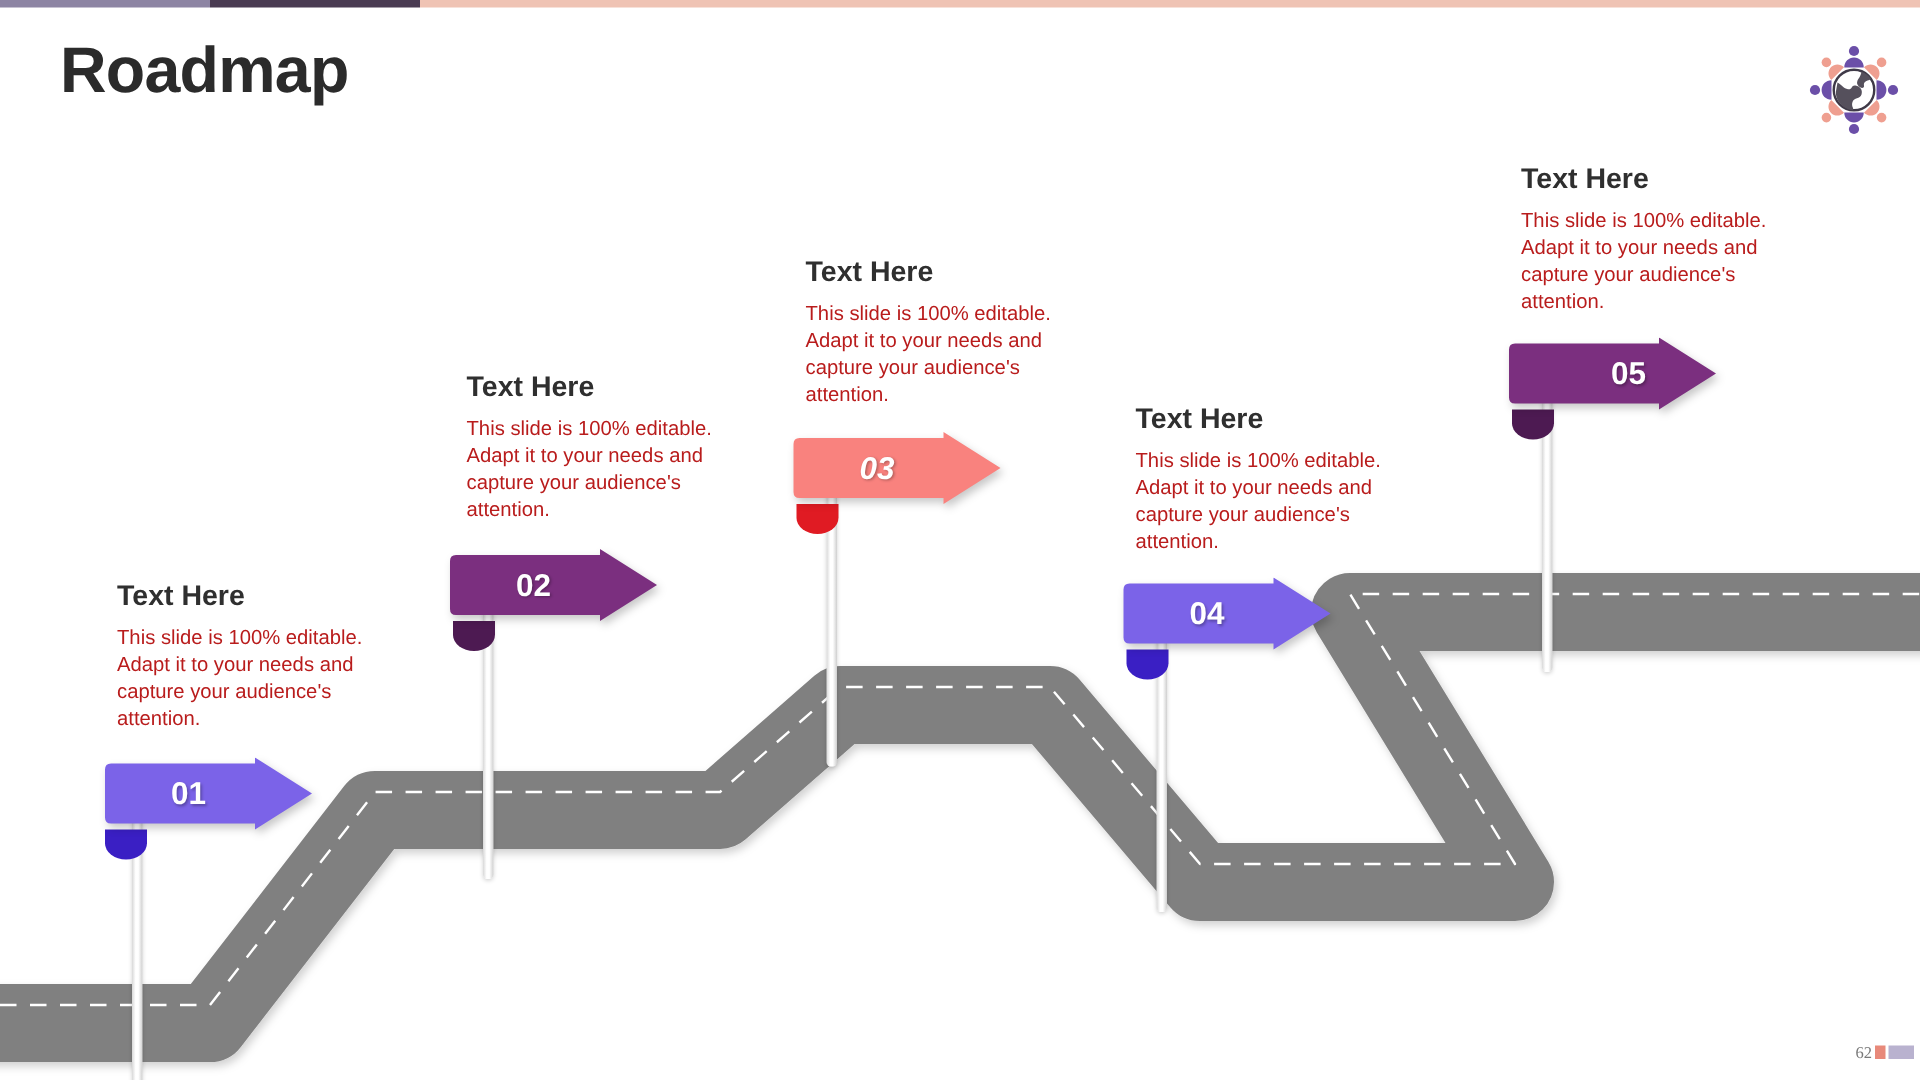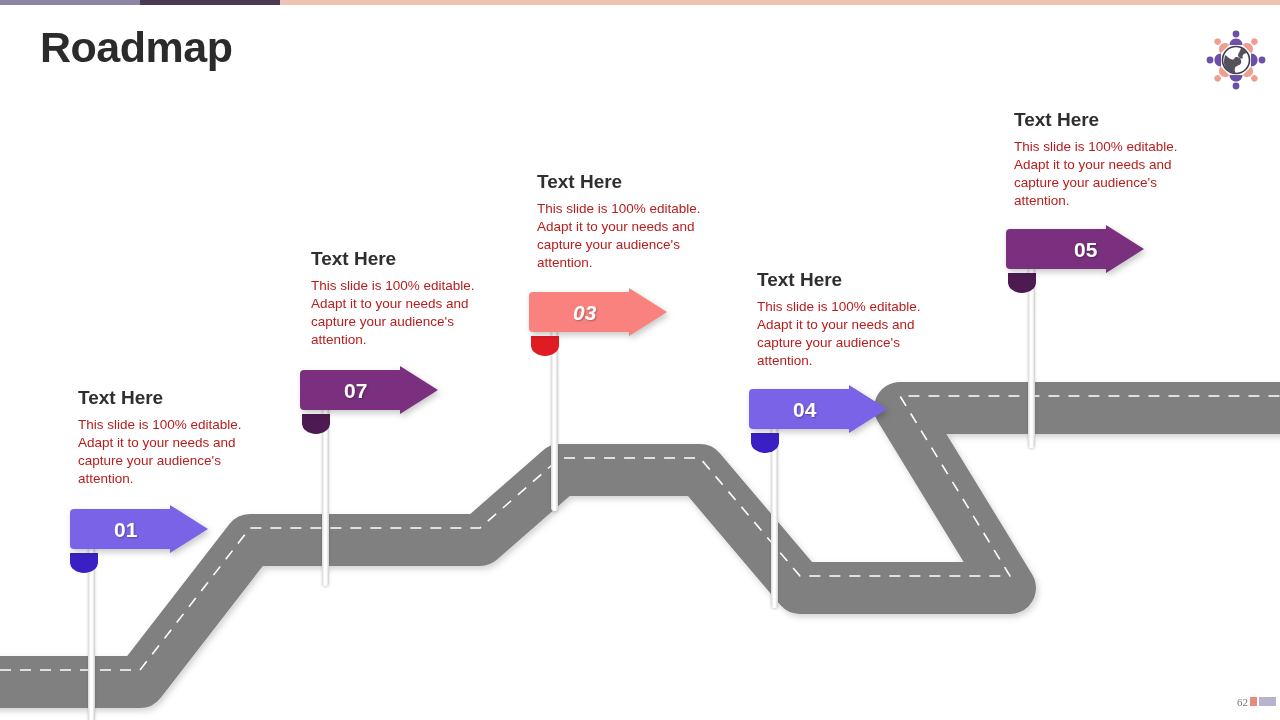--- a/index.html
+++ b/index.html
@@ -221,21 +221,21 @@
   <div class="txtblock" style="left:311px; top:249px;">
     <div class="head">Text Here</div>
     <div class="body">This slide is 100% editable. Adapt it to your needs and capture your audience's attention.</div>
   </div>
   <div class="marker" style="left:296px; top:366px;">
     <div class="pole" style="left:26px; top:40px; height:180px;"></div>
     <div class="fold" style="left:6px; top:48px; background:#4d1a52;"></div>
     <svg class="flag" width="146" height="60" viewBox="0 0 146 60">
       <path d="M4 8 Q4 4 8 4 L104 4 L104 0 L142 24 L104 48 L104 44 L8 44 Q4 44 4 40 Z" fill="#7b2f7f"></path>
     </svg>
-    <div class="flag-num" style="left:48px; top:13px;">07</div>
+    <div class="flag-num" style="left:48px; top:13px;">02</div>
   </div>
 
   <div class="txtblock" style="left:537px; top:172px;">
     <div class="head">Text Here</div>
     <div class="body">This slide is 100% editable. Adapt it to your needs and capture your audience's attention.</div>
   </div>
   <div class="marker" style="left:525px; top:288px;">
     <div class="pole" style="left:26px; top:40px; height:183px;"></div>
     <div class="fold" style="left:6px; top:48px; background:#e01b23;"></div>
     <svg class="flag" width="146" height="60" viewBox="0 0 146 60">

